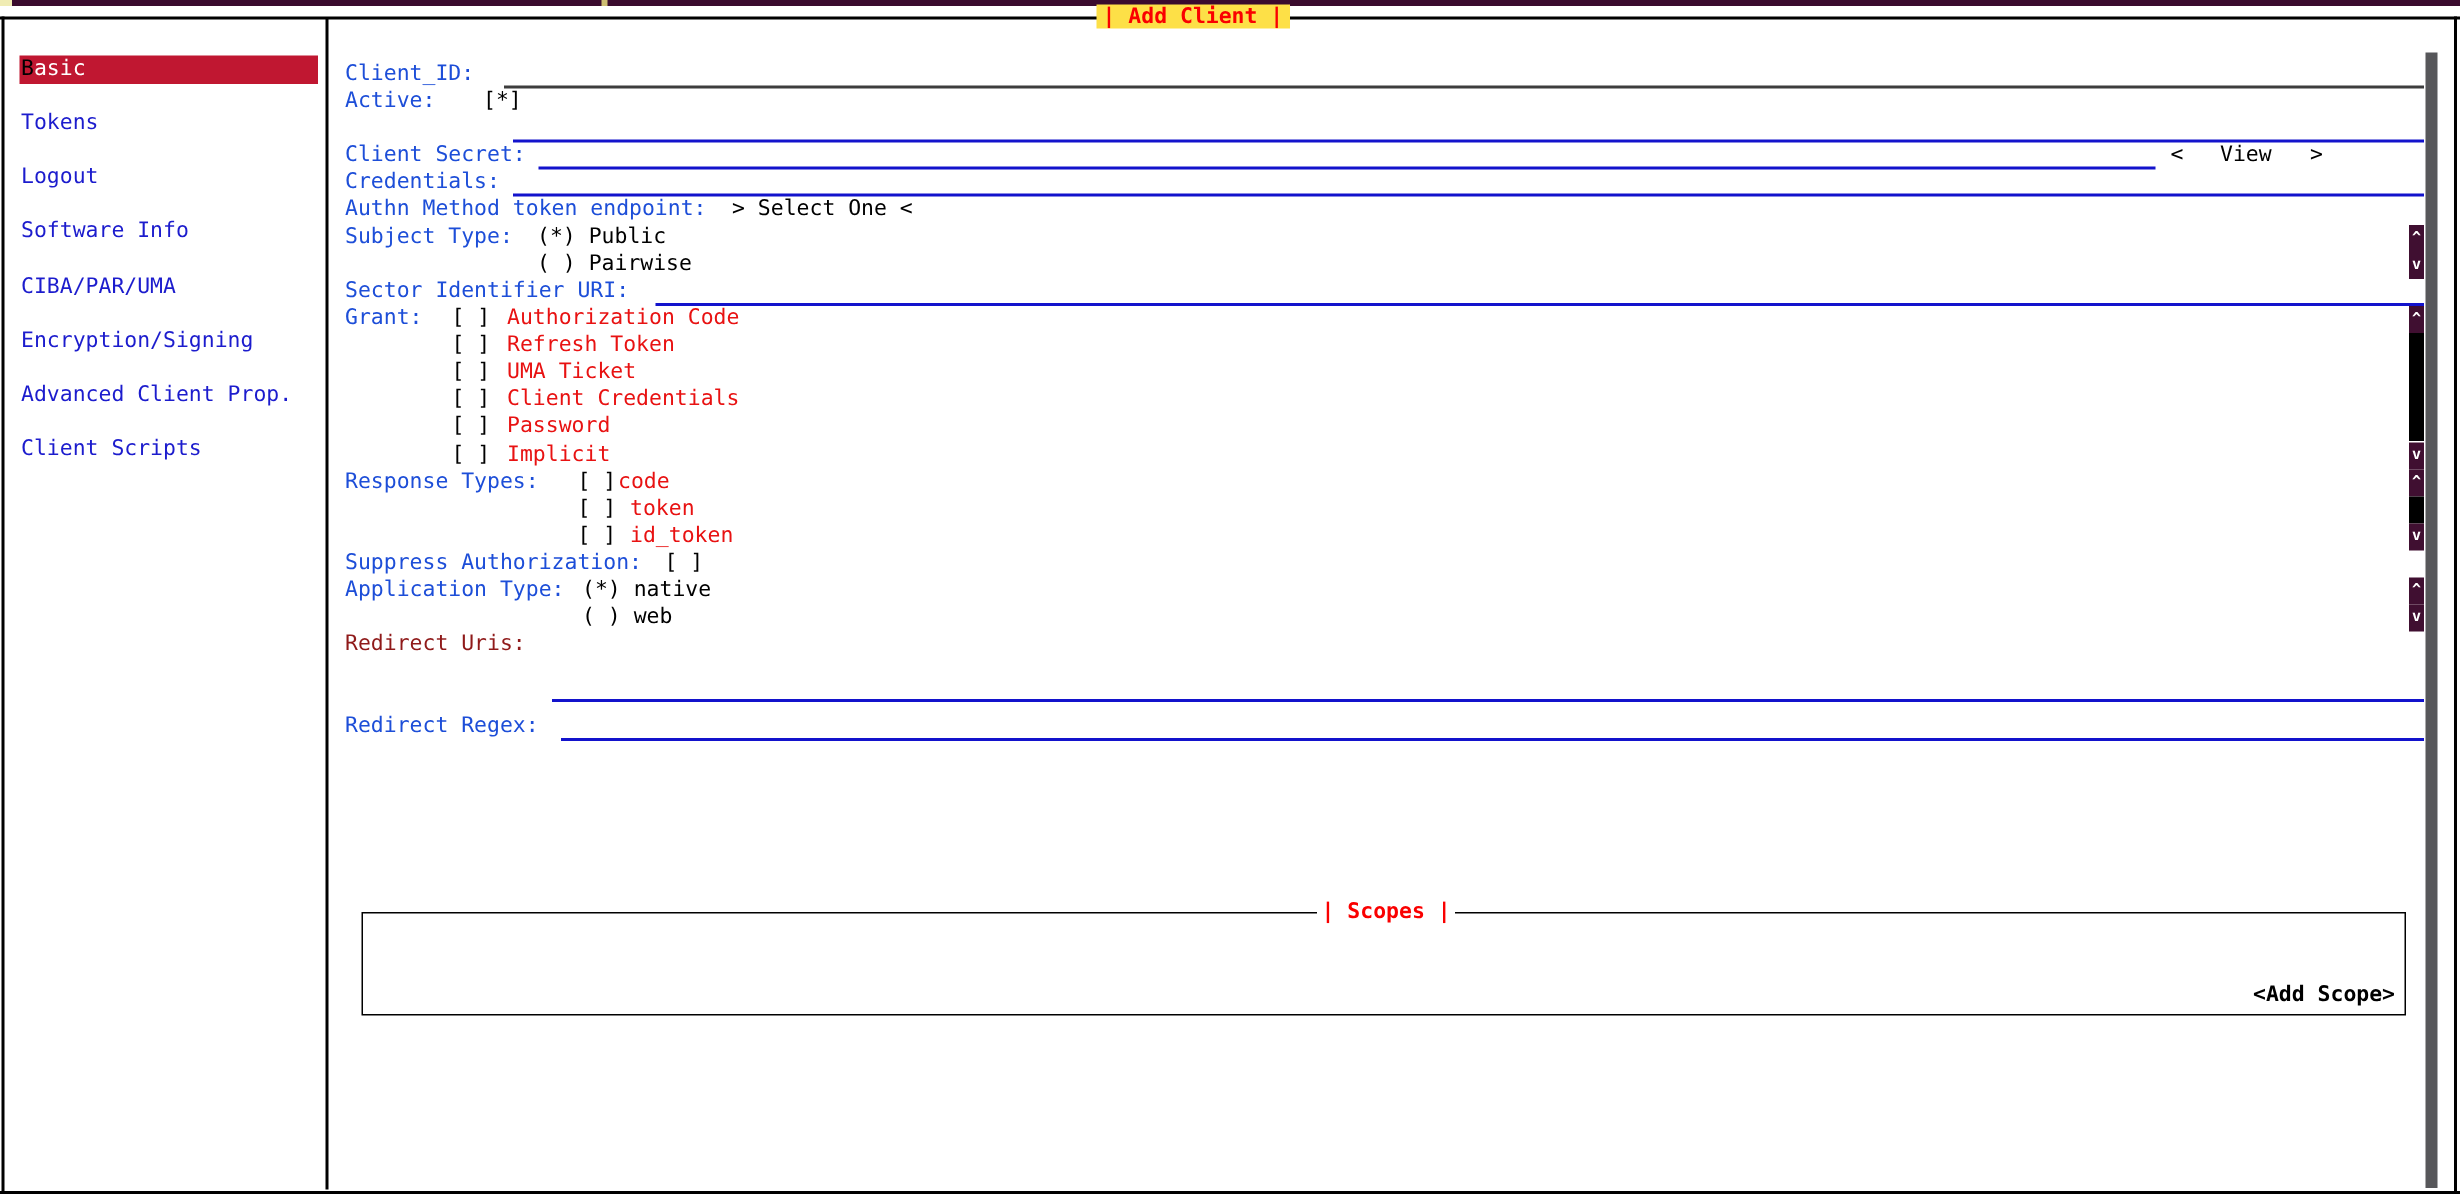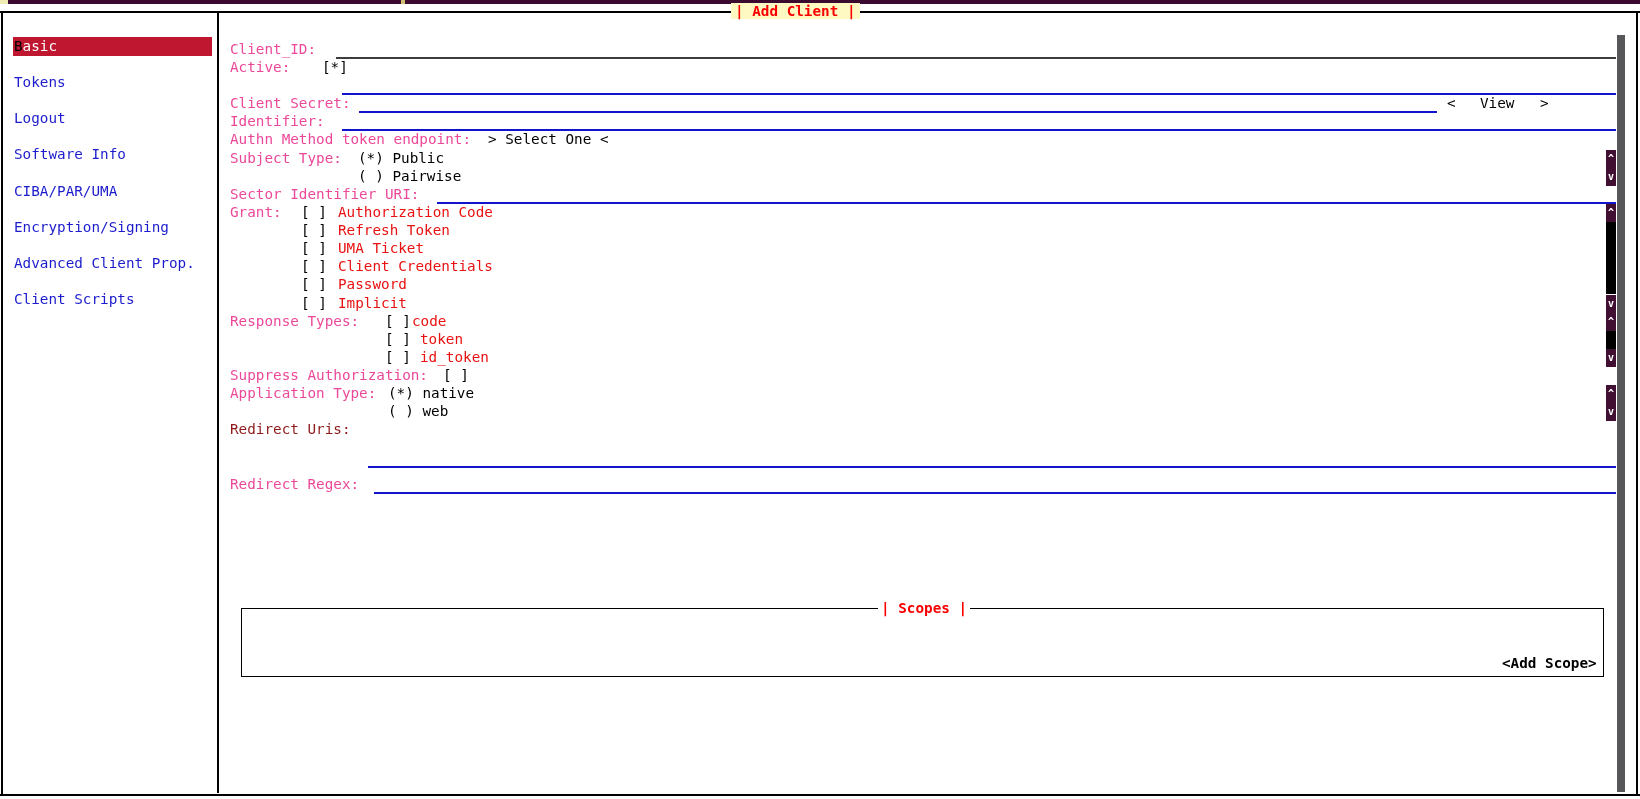--- a/index.html
+++ b/index.html
@@ -13,26 +13,26 @@
   .tbar-c { position:absolute; top:0; left:0; width:8px; height:4px; background:#f0ecb4; }
   .tbar-t { position:absolute; top:0; left:401px; width:4px; height:4px; background:#cdbd72; }
 
   
   .b-top    { position:absolute; top:11px; left:0; width:1640px; height:1.6px; background:#000; }
   .b-left   { position:absolute; top:11px; left:1px; width:1.6px; height:784px; background:#000; }
   .b-right  { position:absolute; top:11px; left:1636px; width:1.6px; height:784px; background:#000; }
   .b-bottom { position:absolute; top:794px; left:0; width:1640px; height:1.6px; background:#000; }
   .sep      { position:absolute; top:12px; left:217px; width:1.5px; height:781px; background:#000; }
 
-  .frame-title { position:absolute; top:3px; left:731px; background:#fef9c3; padding:0 4px;
+  .frame-title { position:absolute; top:3px; left:731px; background:#fde047; padding:0 4px;
                  color:#fa0000; font-weight:bold; white-space:pre; }
 
   
   .r   { position:absolute; height:18px; line-height:17px; white-space:pre; }
-  .lbl { color:#ec4899; }
+  .lbl { color:#1d4ed8; }
   .val { color:#000; }
   .red { color:#e81212; }
   .mrn { color:#8f1a1a; }
   .abs { position:absolute; top:0; white-space:pre; }
 
   
   .side-item { position:absolute; left:14px; height:19px; line-height:18px; color:#1c1ccd; cursor:default; white-space:pre; }
   .side-sel  { left:13px; width:199px; background:#c01731; color:#fff; padding-left:1px; }
   .side-sel .hotkey { color:#000; }
 
@@ -93,21 +93,21 @@
 
   <div class="r" style="top:95px; left:0; width:1640px;">
     <span class="abs lbl" style="left:230px;">Client Secret:</span>
     <span class="abs val" style="left:1447px;">&lt;</span>
     <span class="abs val" style="left:1480px;">View</span>
     <span class="abs val" style="left:1540px;">&gt;</span>
   </div>
   <div class="ul" style="top:111px; left:359px; width:1078px;"></div>
 
   <div class="r" style="top:113px; left:0; width:1640px;">
-    <span class="abs lbl" style="left:230px;">Identifier:</span>
+    <span class="abs lbl" style="left:230px;">Credentials:</span>
   </div>
   <div class="ul" style="top:129px; left:342px; width:1274px;"></div>
 
   <div class="r" style="top:131px; left:0; width:1640px;">
     <span class="abs lbl" style="left:230px;">Authn Method token endpoint:</span>
     <span class="abs val" style="left:488px;">&gt; Select One &lt;</span>
   </div>
 
   <div class="r" style="top:150px; left:0; width:1640px;">
     <span class="abs lbl" style="left:230px;">Subject Type:</span>

